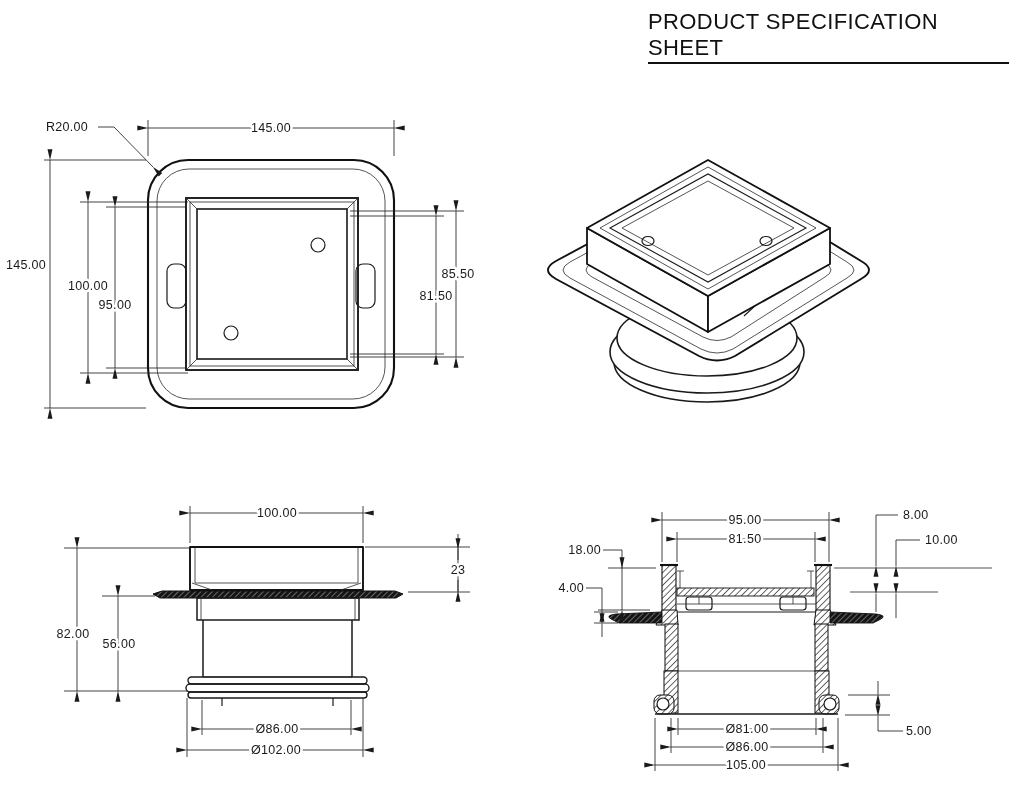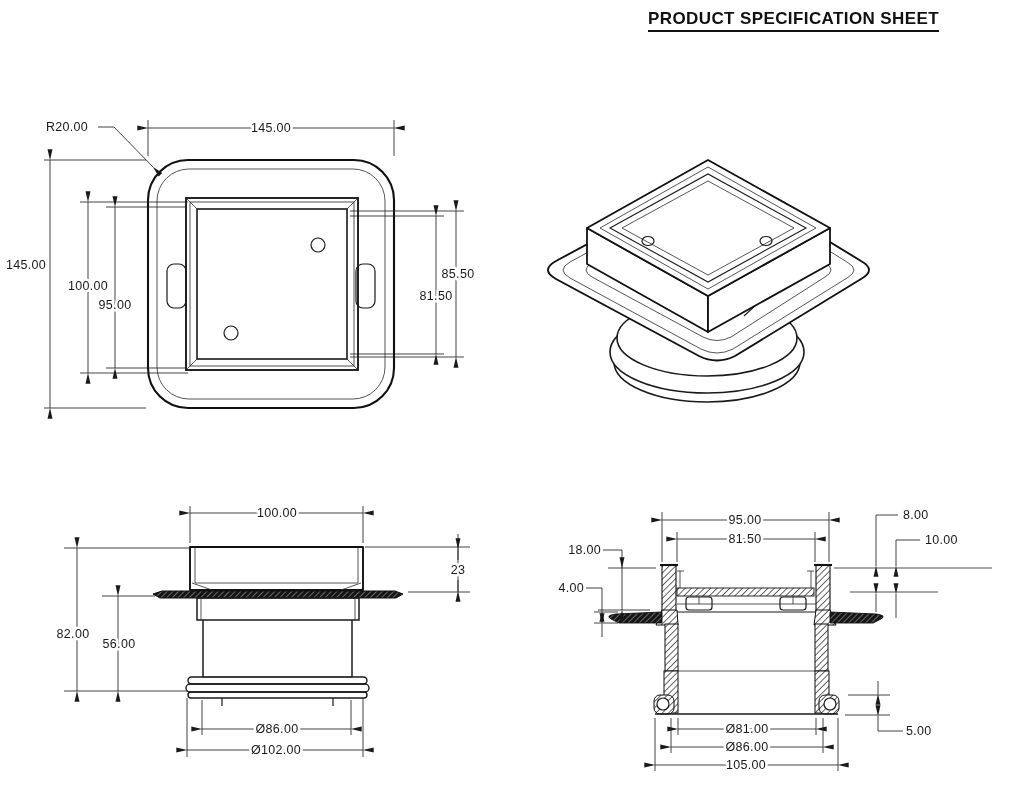--- a/index.html
+++ b/index.html
@@ -1,18 +1,18 @@
 <!DOCTYPE html>
 <html><head>
 <meta charset="utf-8">
 <style>
   html,body{margin:0;padding:0;background:#fff;}
   body{width:1009px;height:796px;position:relative;overflow:hidden;
        font-family:"Liberation Sans",sans-serif;}
-  .sheet-title{position:absolute;top:9px;left:648px;font-size:17px;font-weight:bold;
+  .sheet-title{position:absolute;top:9px;left:648px;font-size:22px;font-weight:normal;
        color:#111;letter-spacing:.4px;border-bottom:2.5px solid #111;padding-bottom:1px;}
   svg{position:absolute;left:0;top:0;}
   .thin{stroke:#2a2a2a;stroke-width:.8;fill:none;}
   .med{stroke:#1a1a1a;stroke-width:1.2;fill:none;}
   .thick{stroke:#111;stroke-width:2.1;fill:none;stroke-linejoin:round;}
   .dim{stroke:#222;stroke-width:.85;fill:none;}
   .lbl{font-family:"Liberation Sans",sans-serif;font-size:12.5px;letter-spacing:.3px;
        fill:#1a1a1a;stroke:#fff;stroke-width:5px;paint-order:stroke;stroke-linejoin:round;}
   .wfill{fill:#fff;}
 </style>

